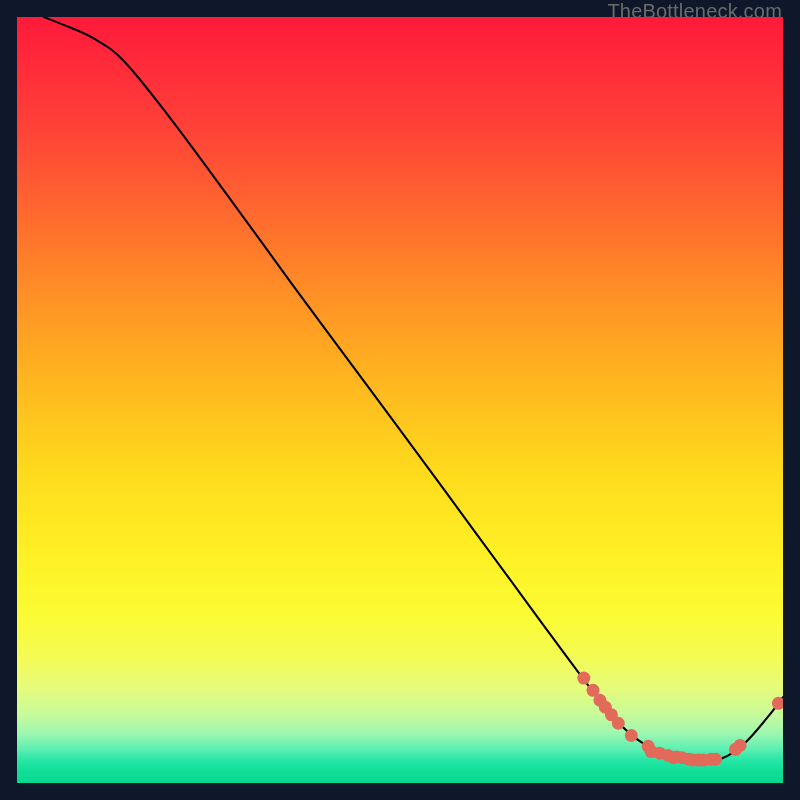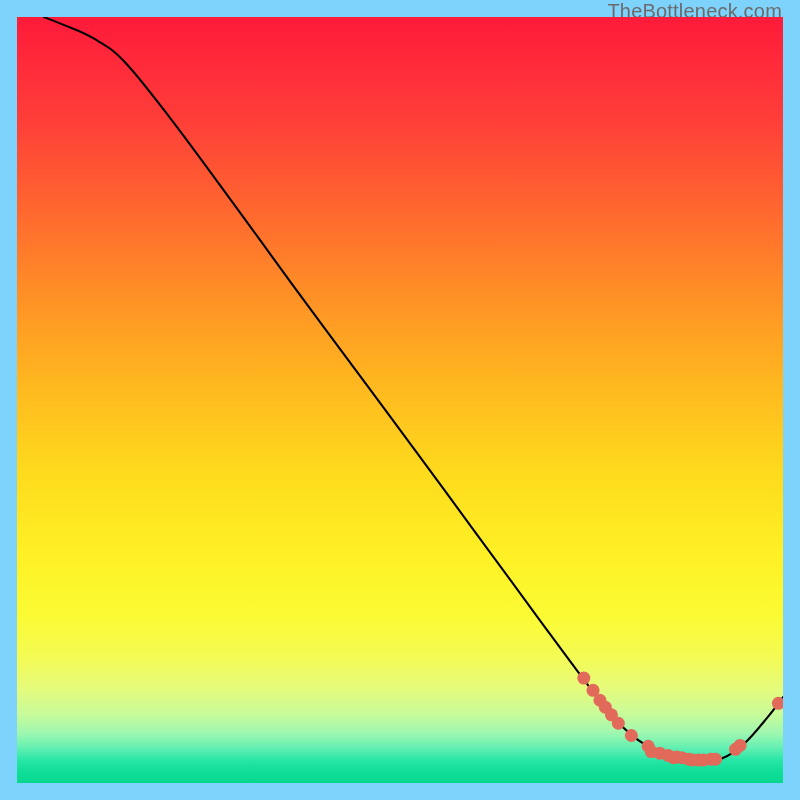--- a/index.html
+++ b/index.html
@@ -8,21 +8,21 @@
     background: #000;
     width: 800px;
     height: 800px;
     overflow: hidden;
     font-family: Arial, Helvetica, sans-serif;
   }
   .stage {
     position: relative;
     width: 800px;
     height: 800px;
-    background: #7dd3fc;
+    background: #0f172a;
   }
   .plot {
     position: absolute;
     left: 17px;
     top: 17px;
     width: 766px;
     height: 766px;
     
     background: linear-gradient(to bottom,
       #ff1a3a 0%,

